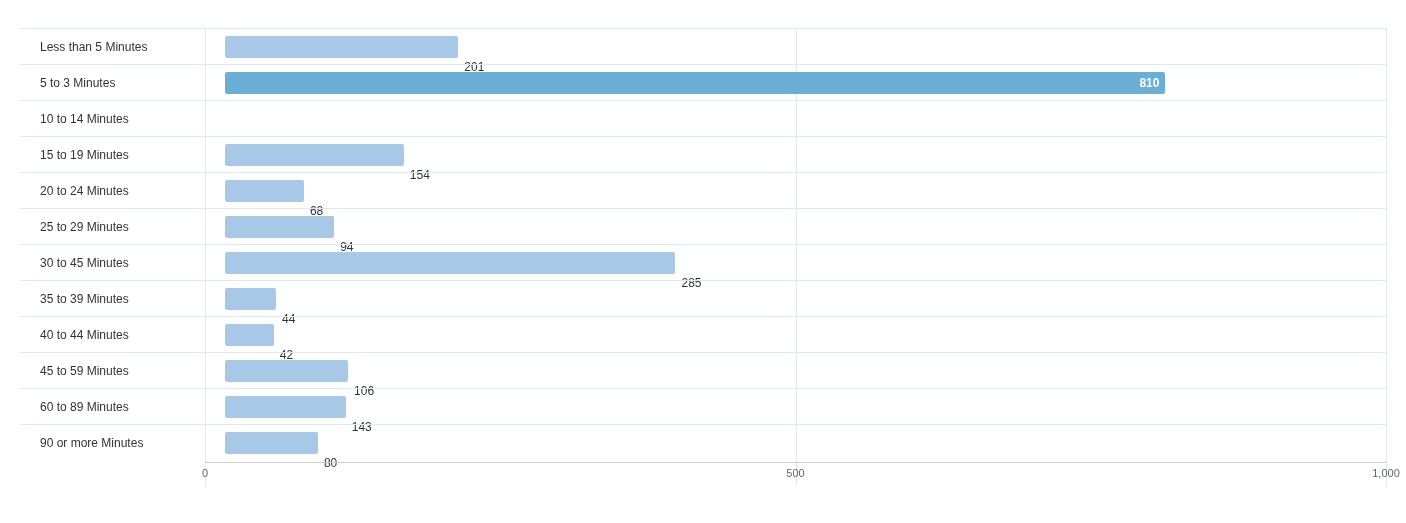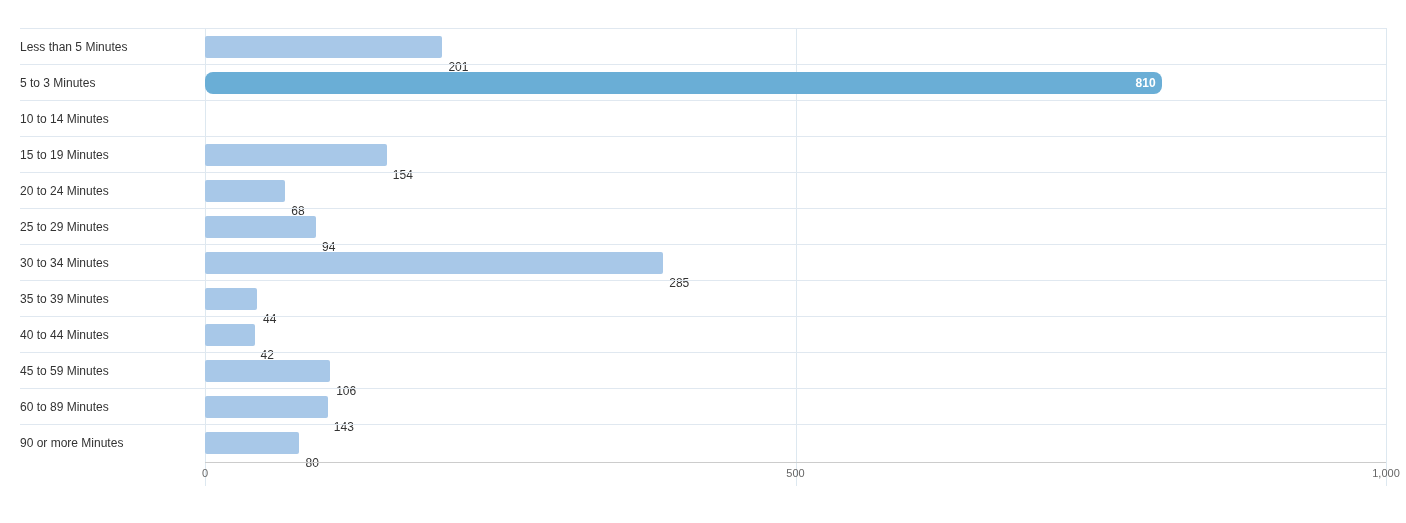--- a/index.html
+++ b/index.html
@@ -39,20 +39,21 @@
       border-bottom: none;
     }
     .bar-label {
       width: 185px;
       min-width: 185px;
       font-size: 12px;
       color: #333;
       text-align: left;
       padding-right: 8px;
       white-space: nowrap;
+      margin-left: 20px;
     }
     .bar-container {
       flex: 1;
       height: 100%;
       position: relative;
       display: flex;
       align-items: center;
     }
     .bar {
       height: 22px;
@@ -129,21 +130,21 @@
       <div class="bar-row">
         <div class="bar-label">Less than 5 Minutes</div>
         <div class="bar-container">
           <div class="bar" style="width: 20.1%; min-width: 2px;"></div>
           <span class="bar-value">201</span>
         </div>
       </div>
       <div class="bar-row">
         <div class="bar-label">5 to 3 Minutes</div>
         <div class="bar-container">
-          <div class="bar highlight" style="width: 81%; min-width: 2px; border-radius: 8px;">
+          <div class="bar highlight" style="width: 81%; min-width: 2px;">
             <span class="bar-value-inside">810</span>
           </div>
         </div>
       </div>
       <div class="bar-row">
         <div class="bar-label">10 to 14 Minutes</div>
       </div>
       <div class="bar-row">
         <div class="bar-label">15 to 19 Minutes</div>
         <div class="bar-container">
@@ -159,21 +160,21 @@
         </div>
       </div>
       <div class="bar-row">
         <div class="bar-label">25 to 29 Minutes</div>
         <div class="bar-container">
           <div class="bar" style="width: 9.4%; min-width: 2px;"></div>
           <span class="bar-value">94</span>
         </div>
       </div>
       <div class="bar-row">
-        <div class="bar-label">30 to 34 Minutes</div>
+        <div class="bar-label">30 to 45 Minutes</div>
         <div class="bar-container">
           <div class="bar" style="width: 38.8%; min-width: 2px;"></div>
           <span class="bar-value">285</span>
         </div>
       </div>
       <div class="bar-row">
         <div class="bar-label">35 to 39 Minutes</div>
         <div class="bar-container">
           <div class="bar" style="width: 4.4%; min-width: 2px;"></div>
           <span class="bar-value">44</span>

